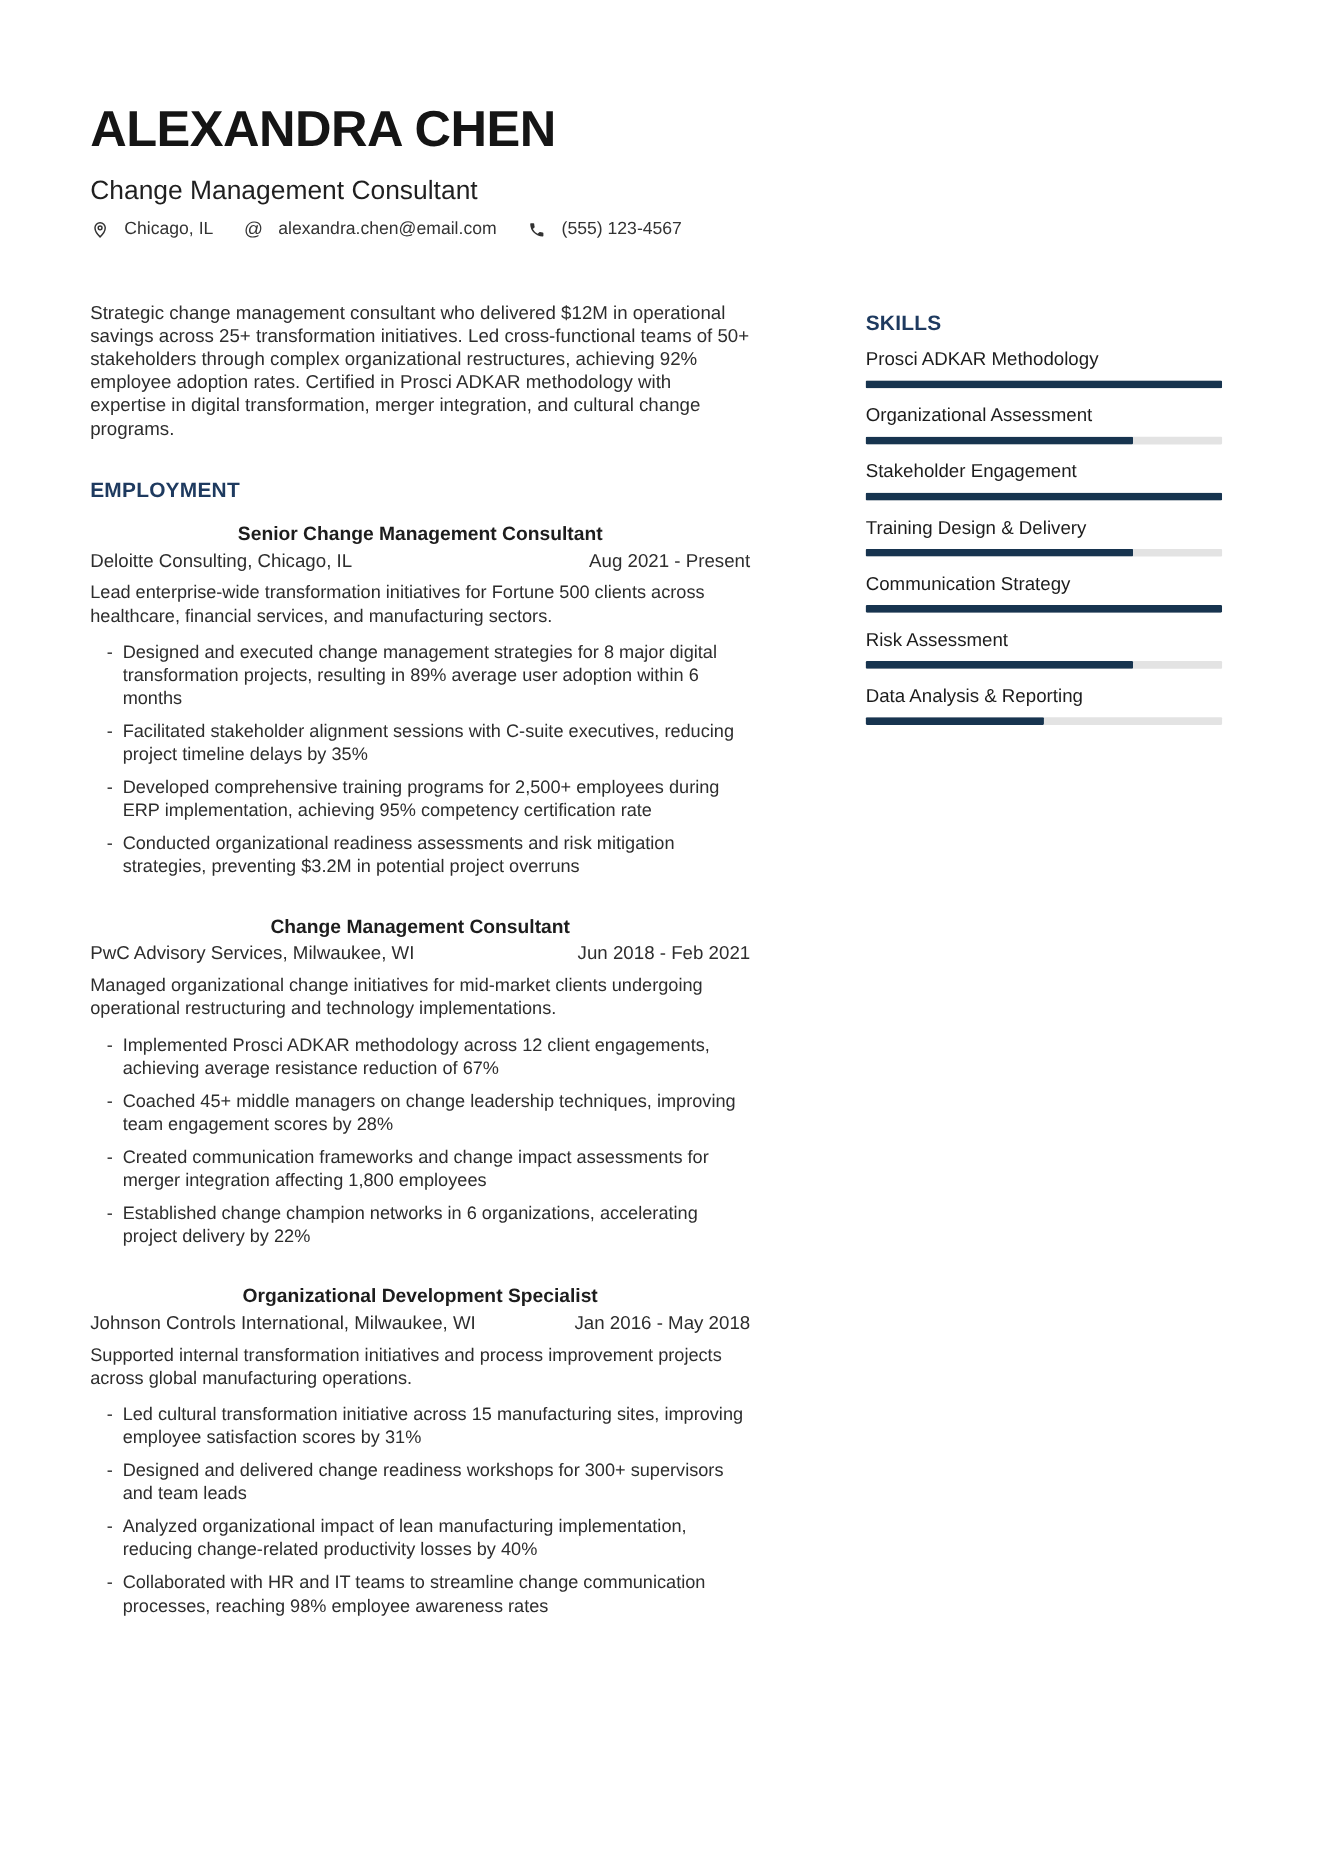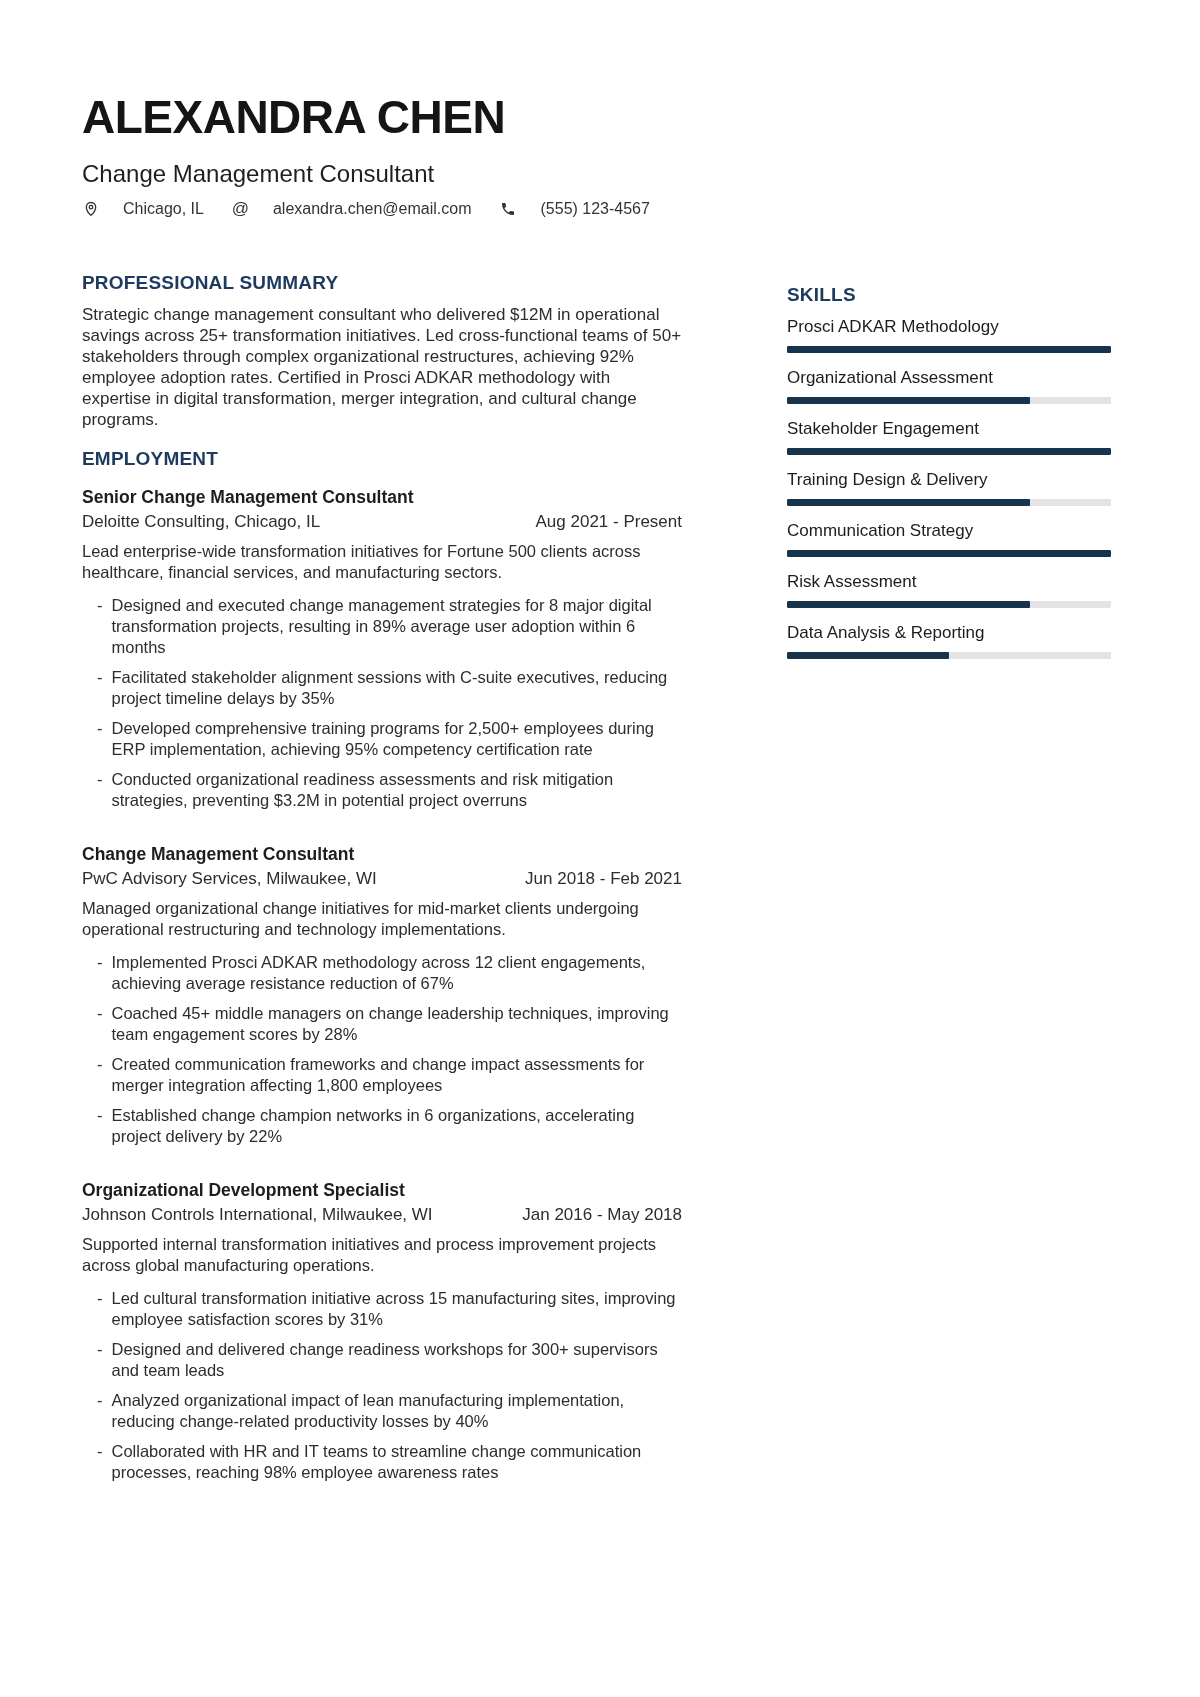--- a/index.html
+++ b/index.html
@@ -16,39 +16,39 @@
     font-family:"Liberation Sans", sans-serif;
     color:var(--text);
     -webkit-font-smoothing:antialiased;
   }
   .page{width:1200px;height:1508px;padding:94px 89px 0 82px;overflow:hidden;}
 
   
   .name{font-size:46px;line-height:1.0;font-weight:700;letter-spacing:-0.5px;color:#151515;margin:0;}
   .subtitle{font-size:24px;line-height:1.15;font-weight:400;color:#1f1f1f;margin:20px 0 0 0;}
   .contact{display:flex;align-items:center;gap:28px;margin-top:12px;font-size:16px;color:#333;}
-  .contact-item{display:flex;align-items:center;gap:24px;}
+  .contact-item{display:flex;align-items:center;gap:14px;}
   .contact-item .cicon{display:inline-flex;align-items:center;justify-content:center;width:17px;height:17px;}
   .at-glyph{font-size:17px;color:#333;line-height:1;}
 
   
   .columns{display:flex;margin-top:56px;}
   .col-left{width:600px;flex:0 0 600px;}
   .col-right{width:324px;flex:0 0 324px;margin-left:105px;margin-top:12px;}
 
   h2.section-heading{
     font-size:19px;line-height:0.95;font-weight:700;color:var(--accent);
     letter-spacing:0.2px;margin:0 0 12px 0;
   }
 
   .summary-text{font-size:17px;line-height:21px;margin:0;color:var(--text);}
 
-  .employment{margin-top:20px;}
+  .employment{margin-top:38px;}
   .job + .job{margin-top:32px;}
-  .job-title{font-size:17.5px;line-height:22px;font-weight:700;color:#1d1d1d;margin:18px 0 0 0;}
+  .job-title{font-size:17.5px;line-height:22px;font-weight:700;color:#1d1d1d;margin:18px 0 0 0;text-align:center;}
   .job:not(:first-of-type) .job-title{margin-top:0;}
   .job-meta{display:flex;justify-content:space-between;align-items:baseline;font-size:17px;line-height:22px;margin-top:3px;color:var(--text);}
   .job-desc{font-size:16.5px;line-height:21px;margin:8px 0 0 0;}
   ul.bullets{list-style:none;margin:12px 0 0 0;padding:0 0 0 15px;}
   ul.bullets li{display:flex;gap:9px;font-size:16.5px;line-height:21px;margin-bottom:9px;}
   ul.bullets .dash{flex:0 0 auto;}
 
   .education{margin-top:58px;}
   .degree{font-size:17.5px;line-height:22px;font-weight:700;color:#1d1d1d;margin:14px 0 0 12px;}
   .edu-dates{font-size:17px;line-height:22px;text-align:right;margin-top:5px;color:var(--text);font-family:Liberation Serif, serif;}
@@ -92,21 +92,20 @@
     <span class="ctext">(555) 123-4567</span>
   </div>
       </div>
   </header>
 
   <div class="columns">
 
     <div class="col-left">
 
       <section class="summary">
-        <h2 class="section-heading">PROFESSIONAL SUMMARY</h2>
         <p class="summary-text">Strategic change management consultant who delivered $12M in operational savings across 25+ transformation initiatives. Led cross-functional teams of 50+ stakeholders through complex organizational restructures, achieving 92% employee adoption rates. Certified in Prosci ADKAR methodology with expertise in digital transformation, merger integration, and cultural change programs.</p>
       </section>
 
       <section class="employment">
         <h2 class="section-heading">EMPLOYMENT</h2>
         <div id="jobs-container">
             <div class="job">
     <h3 class="job-title">Senior Change Management Consultant</h3>
     <div class="job-meta">
       <span class="job-company">Deloitte Consulting, Chicago, IL</span>

